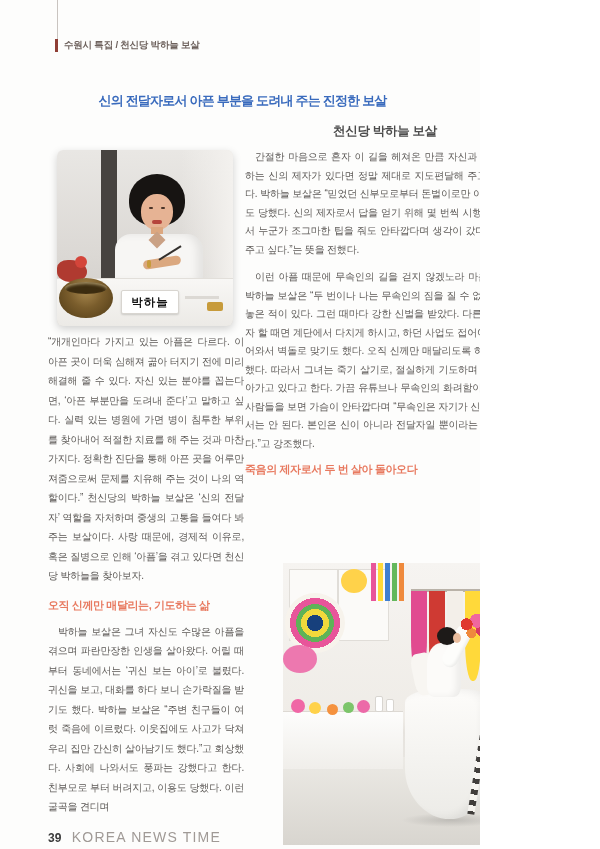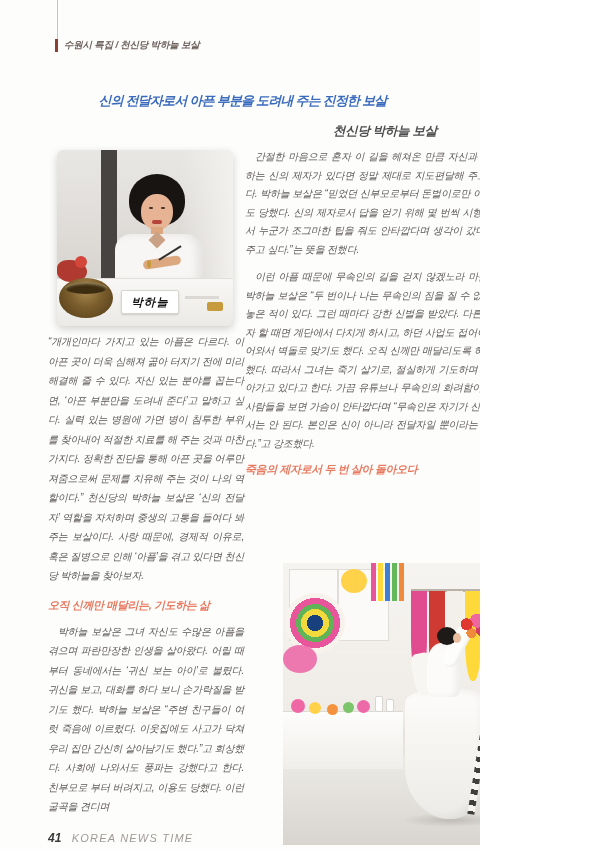--- a/index.html
+++ b/index.html
@@ -1,18 +1,18 @@
 <!DOCTYPE html>
 <html><head>
 <meta charset="utf-8">
 <style>
   * { margin:0; padding:0; box-sizing:border-box; }
   html,body { background:#ffffff; }
   body { font-family:"Liberation Sans","DejaVu Sans",sans-serif; }
-  .page { position:relative; width:480px; height:849px; background:#fdfdfc; overflow:hidden;font-style:italic; }
+  .page { position:relative; width:480px; height:849px; background:#fdfdfc; overflow:hidden; }
 
   
   .top-rule { position:absolute; left:57px; top:0; width:1px; height:42px; background:#c9c4c0; }
   .kicker { position:absolute; left:55px; top:39px; display:flex; align-items:center; }
   .kicker-bar { display:inline-block; width:3px; height:13px; background:#8f3e35; margin-right:6px; }
   .kicker-label { font-size:9.5px; font-weight:bold; color:#6d615c; letter-spacing:-0.2px; }
   .title { position:absolute; left:48px; right:43px; top:92px; text-align:center;
            font-size:13px; font-weight:bold; color:#3a6bbd; letter-spacing:-0.8px; }
   .subtitle { position:absolute; left:48px; right:43px; top:123px; text-align:right;
               font-size:12.5px; font-weight:bold; color:#4c4c4c; letter-spacing:-0.3px; }
@@ -110,21 +110,21 @@
               box-shadow:inset -8px 0 10px rgba(0,0,0,.07); }
   .rw-trim { position:absolute; left:76px; top:72px; width:7px; height:124px;
              background:repeating-linear-gradient(180deg,#23201e 0 5px,#f8f6f2 5px 11px);
              transform:rotate(9deg); opacity:.85; }
   .rw-shadow { position:absolute; left:0; top:194px; width:100px; height:14px; border-radius:50%;
                background:radial-gradient(ellipse, rgba(0,0,0,.14), rgba(0,0,0,0) 70%); }
 
   
   .footer { position:absolute; left:48px; top:828px; }
   .pageno { font-size:12px; font-weight:bold; color:#3a3a3a; }
-  .brand { font-size:11px; color:#a09a96; letter-spacing:1.2px; margin-left:6px;text-align:right; }
+  .brand { font-size:14px; color:#a09a96; letter-spacing:1.2px; margin-left:6px;text-align:right; }
 </style>
 </head>
 <body>
 
 <div class="page">
 
   <div class="top-rule"></div>
   <div class="kicker">
     <span class="kicker-bar"></span>
     <span class="kicker-label">수원시 특집 / 천신당 박하늘 보살</span>
@@ -210,17 +210,17 @@
       <div class="rw-sleeve"></div>
       <div class="rw-torso"></div>
       <div class="rw-arm-up"></div>
       <div class="rw-hair"></div>
       <div class="rw-face"></div>
       <div class="rw-bouquet"></div>
     </div>
   </div>
 
   <div class="footer">
-    <span class="pageno">41</span>
+    <span class="pageno">39</span>
     <span class="brand">KOREA NEWS TIME</span>
   </div>
 
 </div>
 
 </body></html>

